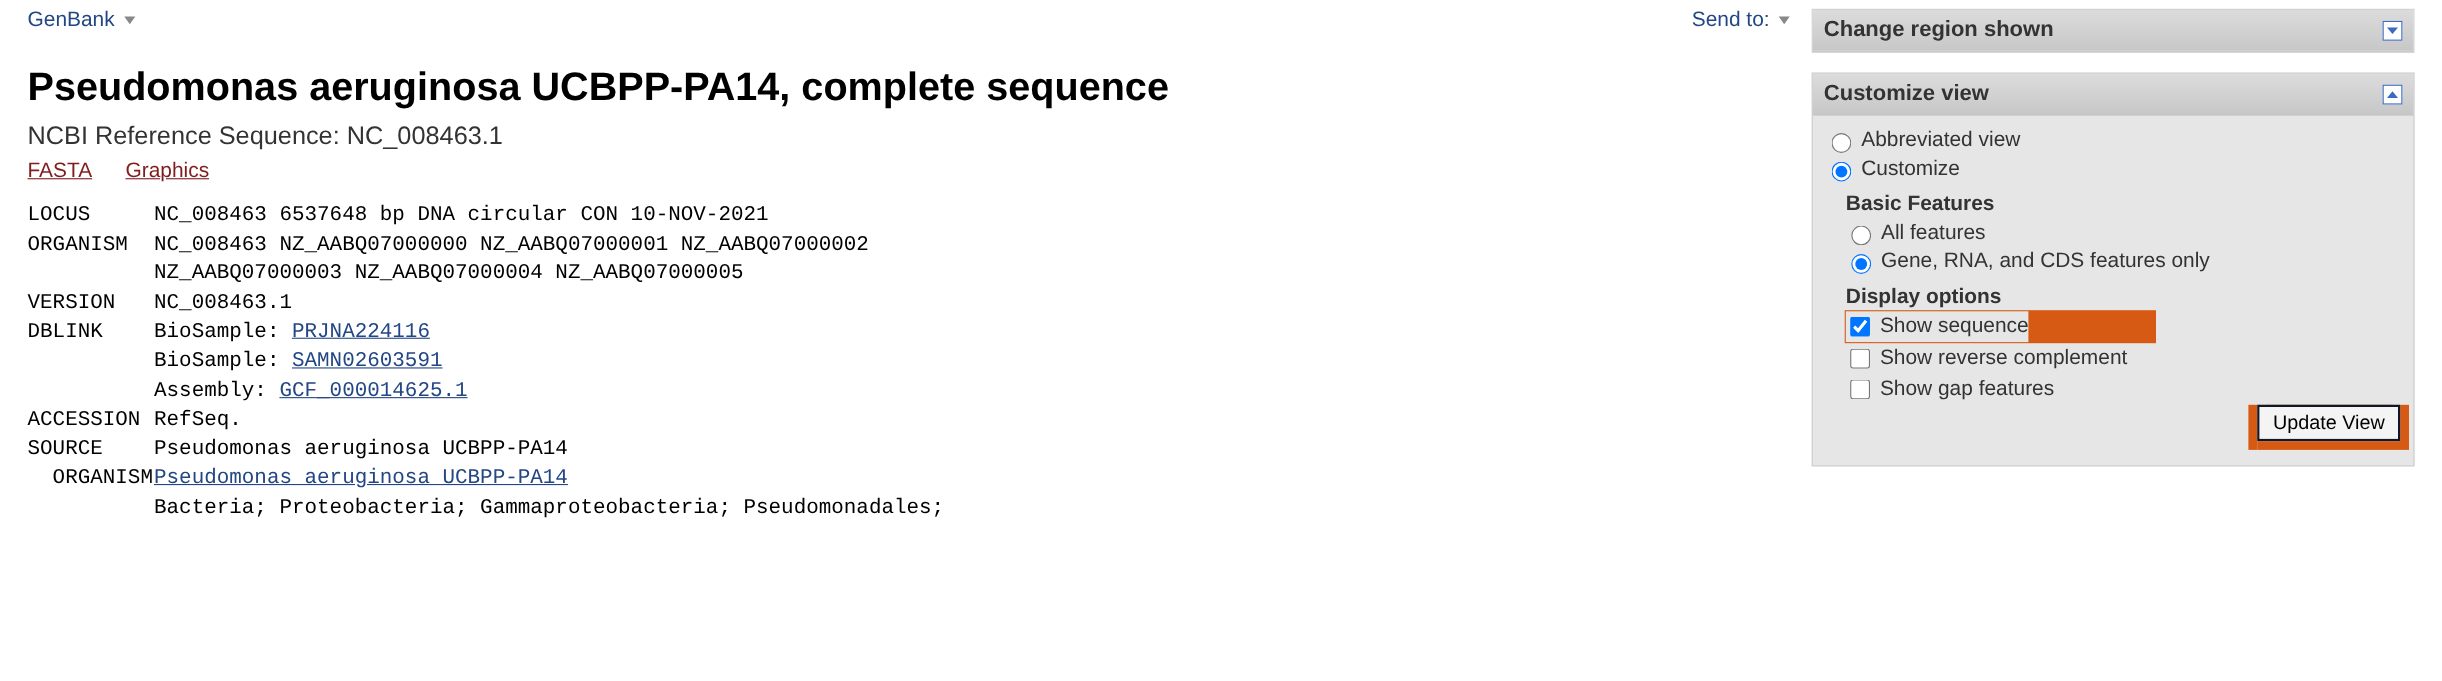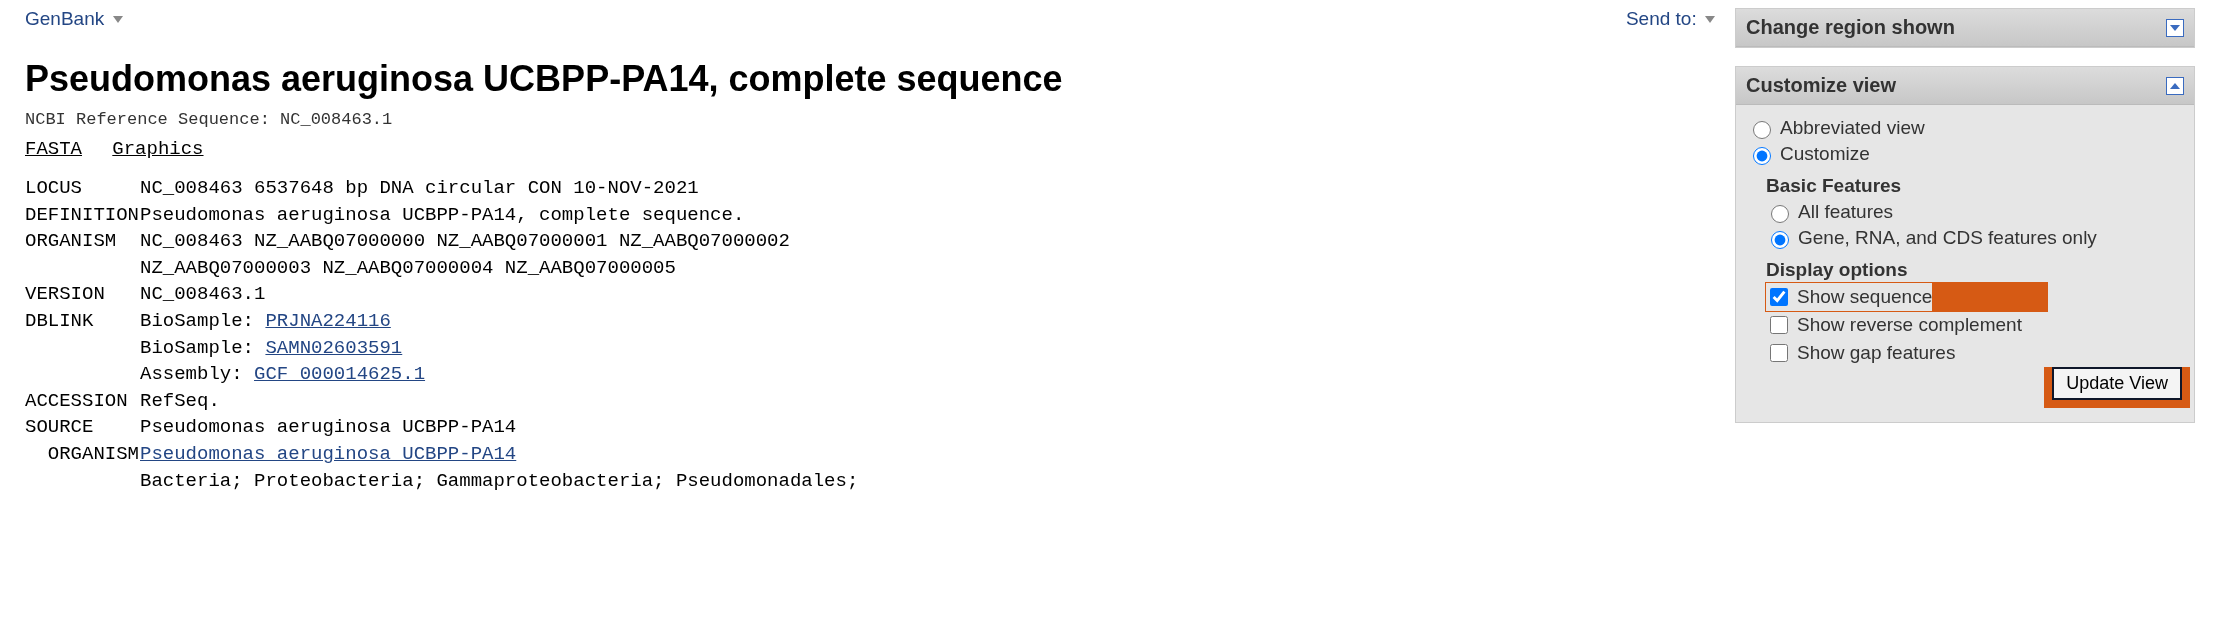--- a/index.html
+++ b/index.html
@@ -14,21 +14,21 @@
   .container {
     display: flex;
     padding: 8px 25px 0 25px;
     gap: 20px;
   }
   .main {
     flex: 1;
     min-width: 0;
   }
   .sidebar {
-    width: 460px;
+    width: 548px;
     flex-shrink: 0;
   }
   .topbar {
     display: flex;
     justify-content: space-between;
     align-items: flex-start;
     color: #336;
     font-size: 19px;
     padding-bottom: 8px;
   }
@@ -46,34 +46,32 @@
     vertical-align: middle;
     margin-left: 3px;
   }
   h1 {
     font-size: 36px;
     font-weight: bold;
     margin: 20px 0 10px 0;
     color: #000;
   }
   .subhead {
-    font-size: 17px;
+    font-size: 23px;
     color: #333;
     margin-bottom: 8px;
-    font-family: Liberation Mono, monospace;
   }
   .fmt-links {
     margin-bottom: 15px;
   }
   .fmt-links a {
-    color: #000000;
+    color: #7f1d1d;
     text-decoration: underline;
     margin-right: 25px;
     font-size: 19px;
-    font-family: Liberation Mono, monospace;
   }
   .record {
     font-family: "Courier New", monospace;
     font-size: 19px;
     white-space: nowrap;
     line-height: 1.4;
     color: #000;
   }
   .record .kw {
     display: inline-block;
@@ -187,21 +185,20 @@
     <h1>Pseudomonas aeruginosa UCBPP-PA14, complete sequence</h1>
     <div class="subhead">NCBI Reference Sequence: NC_008463.1</div>
 
     <div class="fmt-links">
       <a href="#">FASTA</a>
       <a href="#">Graphics</a>
     </div>
 
     <div class="record">
       <div><span class="kw">LOCUS</span><span>NC_008463            6537648 bp    DNA     circular CON 10-NOV-2021</span></div>
-      <div><span class="kw">DEFINITION</span><span>Pseudomonas aeruginosa UCBPP-PA14, complete sequence.</span></div>
       <div><span class="kw">ORGANISM</span><span>NC_008463 NZ_AABQ07000000 NZ_AABQ07000001 NZ_AABQ07000002</span></div>
       <div><span class="indent"></span><span>NZ_AABQ07000003 NZ_AABQ07000004 NZ_AABQ07000005</span></div>
       <div><span class="kw">VERSION</span><span>NC_008463.1</span></div>
       <div><span class="kw">DBLINK</span><span>BioSample: </span><a href="#">PRJNA224116</a></div>
       <div><span class="indent"></span><span>BioSample: </span><a href="#">SAMN02603591</a></div>
       <div><span class="indent"></span><span>Assembly: </span><a href="#">GCF_000014625.1</a></div>
       <div><span class="kw">ACCESSION</span><span>RefSeq.</span></div>
       <div><span class="kw">SOURCE</span><span>Pseudomonas aeruginosa UCBPP-PA14</span></div>
       <div><span class="kw" style="white-space:pre">  ORGANISM</span><a href="#">Pseudomonas aeruginosa UCBPP-PA14</a></div>
       <div><span class="indent"></span><span>Bacteria; Proteobacteria; Gammaproteobacteria; Pseudomonadales;</span></div>

